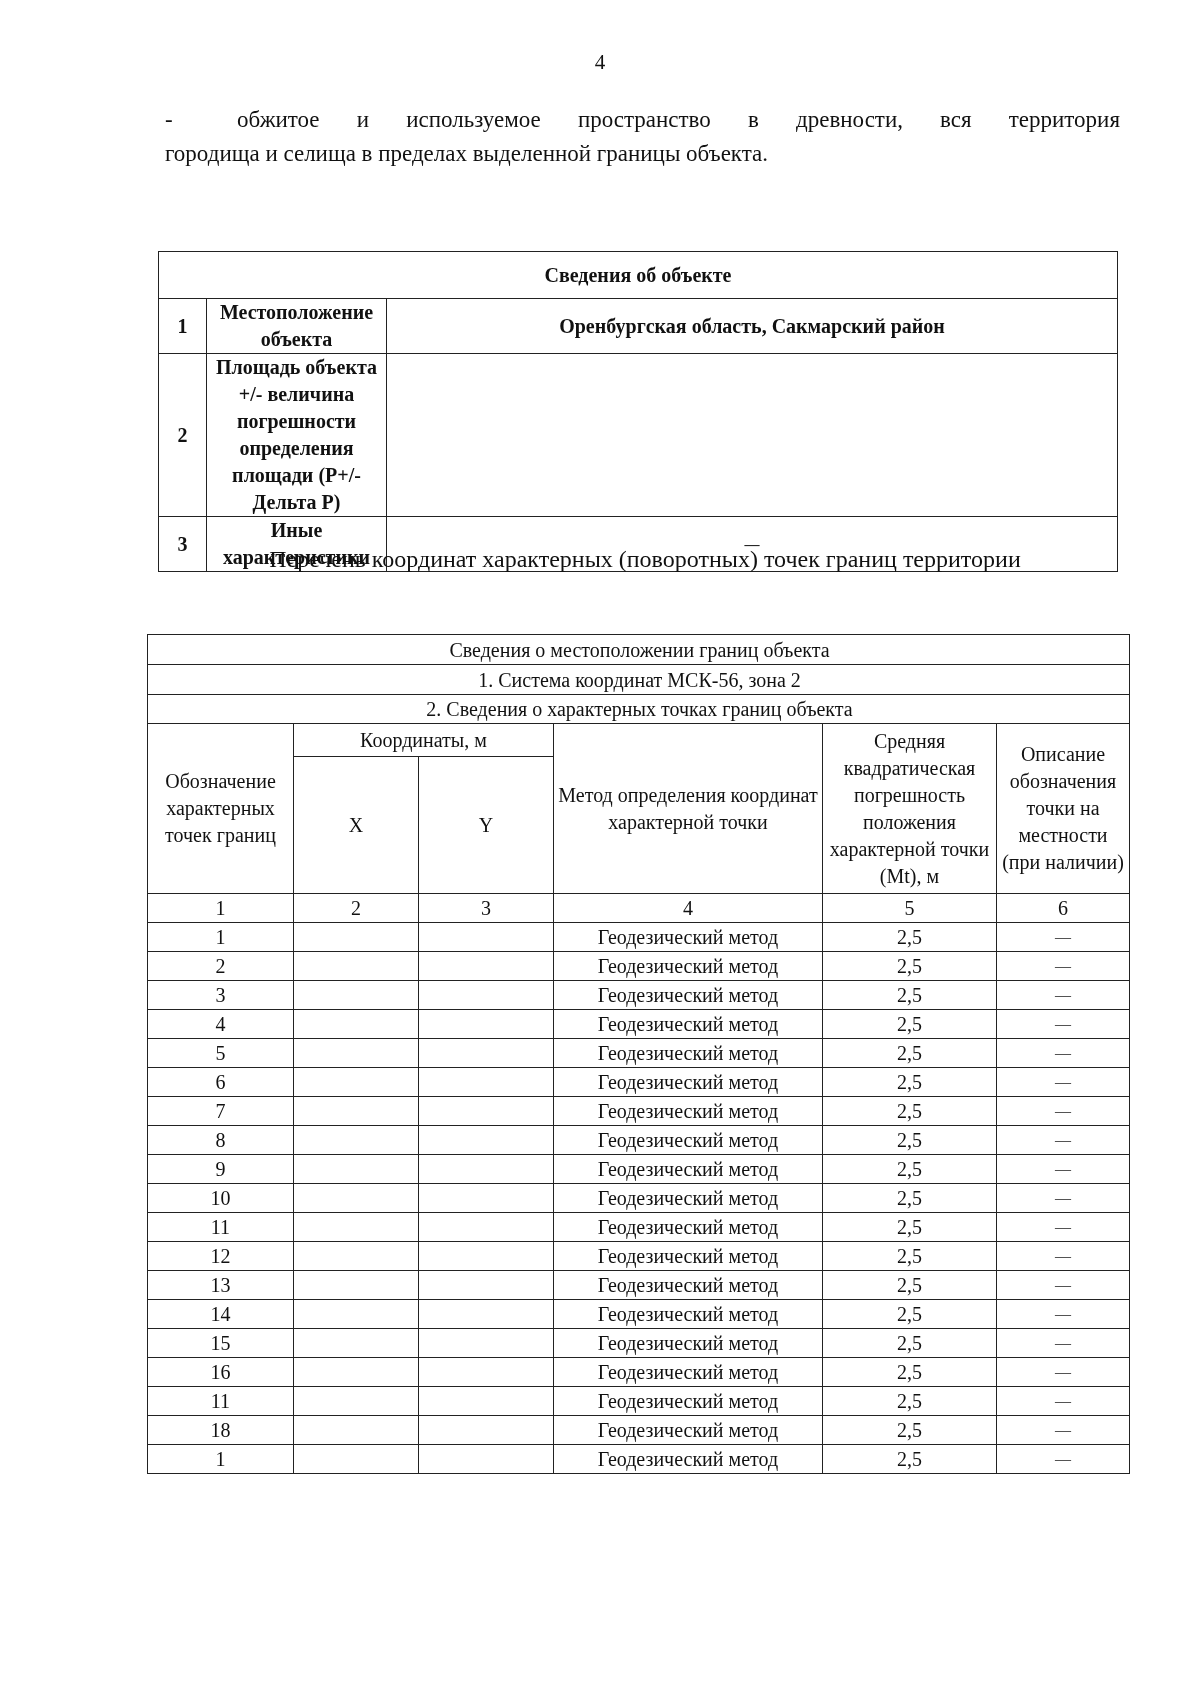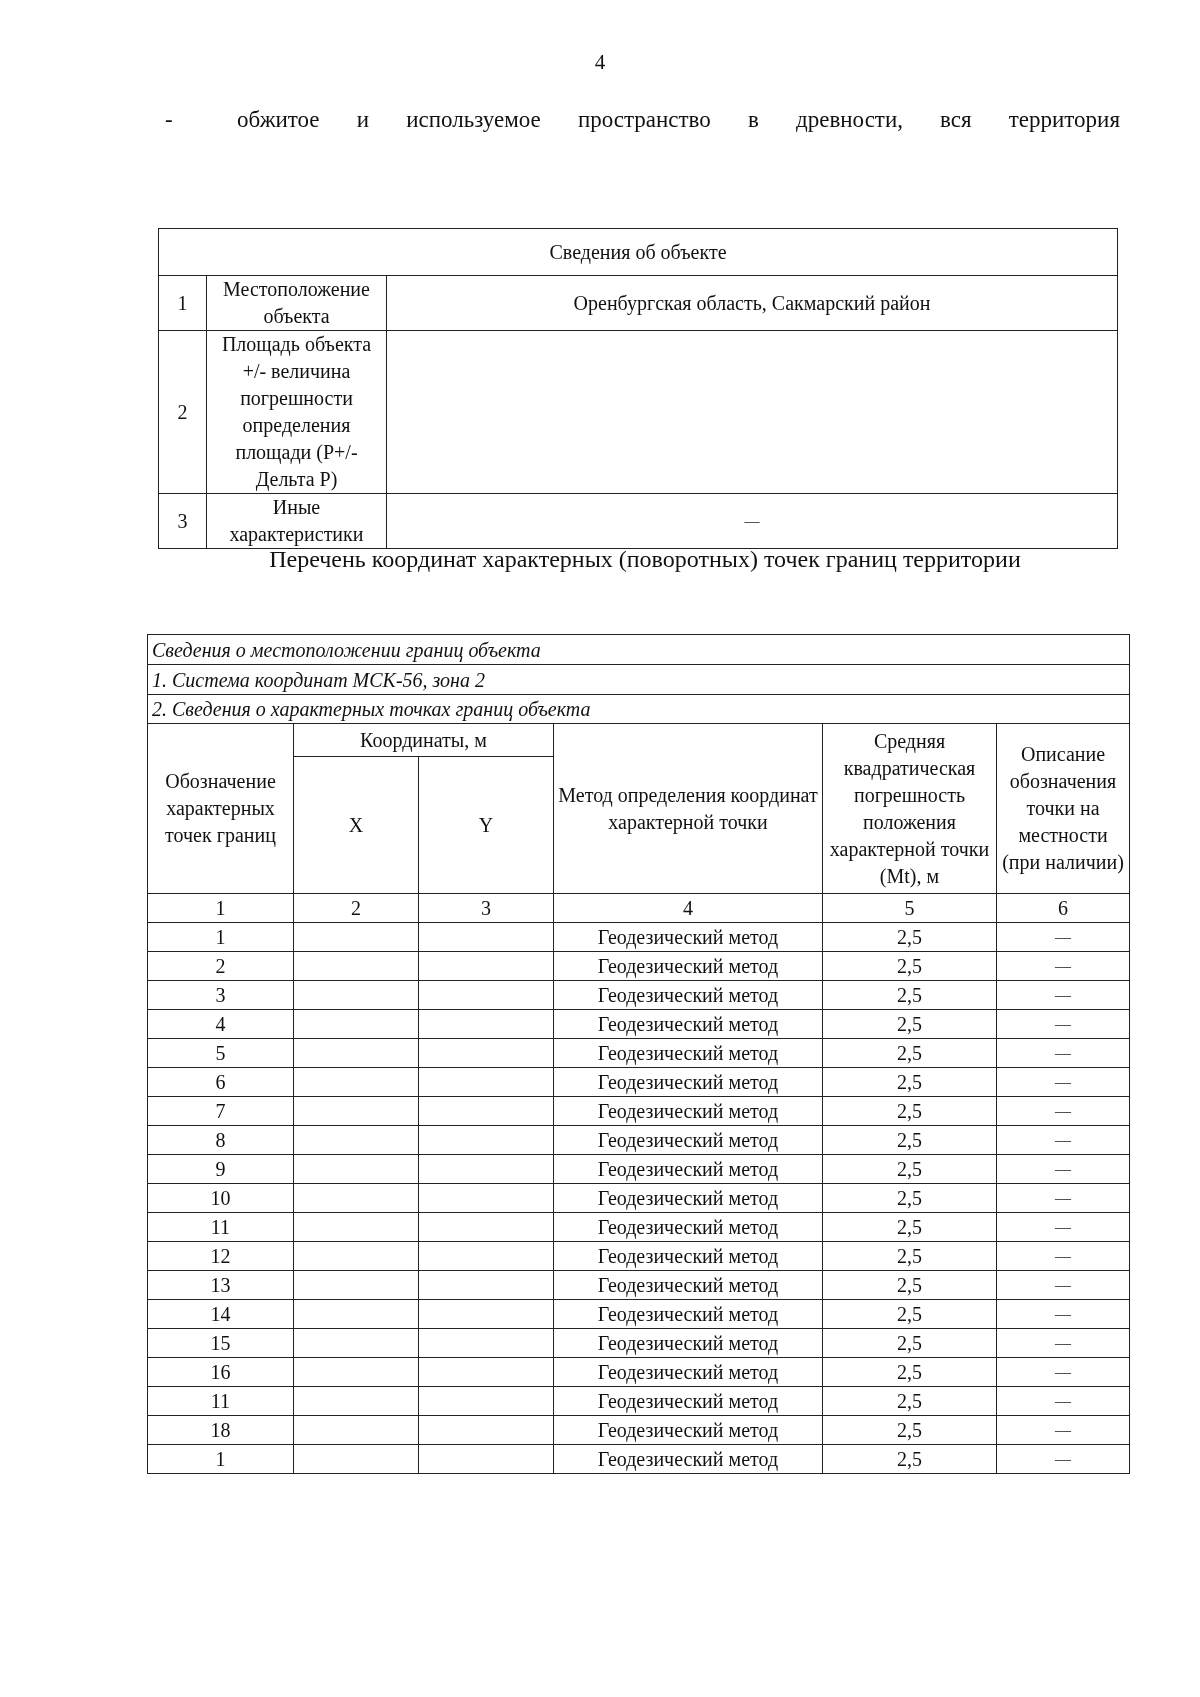--- a/index.html
+++ b/index.html
@@ -9,40 +9,41 @@
   .page-num { left: 0; width: 1200px; top: 50px; text-align: center; font-size: 21px; }
   .para { left: 165px; width: 955px; top: 103px; font-size: 23px; line-height: 34px; }
   .para .l1 { display: flex; justify-content: space-between; }
   .para .l1 .dash { width: 72px; }
   .para .l1 .rest { flex: 1; text-align: justify; text-align-last: justify; }
   .title { left: 150px; width: 990px; top: 540px; text-align: center; font-size: 24px; line-height: 39px; }
 
   table { border-collapse: collapse; position: absolute; table-layout: fixed; }
   td { border: 1.3px solid #222; padding: 0 2px; text-align: center; vertical-align: middle; }
 
-  #t1 { left: 158px; top: 228px; width: 959px; font-size: 20px; }
+  #t1 { left: 158px; top: 251px; width: 959px; font-size: 20px; font-weight: bold; }
   #t1 td { line-height: 27px; }
   #t1 .c1 { width: 48px; } #t1 .c2 { width: 180px; } #t1 .c3 { width: 731px; }
 
   #t2 { left: 147px; top: 634px; width: 982px; font-size: 20px; }
   #t2 td { line-height: 28px; }
-  #t2 .left { text-align: left; padding-left: 4px; font-style: italic; }
+  #t2 .left { text-align: center; padding-left: 4px; }
   #t2 .hdr { line-height: 27px; }
   #t2 .dash { font-size: 16px; color: #333; }
 </style>
 </head>
 <body>
 
 <div class="abs page-num">4</div>
 
 <div class="abs para">
   <div class="l1">
     <span class="dash">-</span>
     <span class="rest">обжитое и используемое пространство в древности, вся территория</span>
   </div>
+  <div>городища и селища в пределах выделенной границы объекта.</div>
 </div>
 
 <table id="t1">
   <colgroup>
       <col class="c1">
       <col class="c2">
       <col class="c3">
     </colgroup>
   <tbody>
       <tr style="height:47px">

